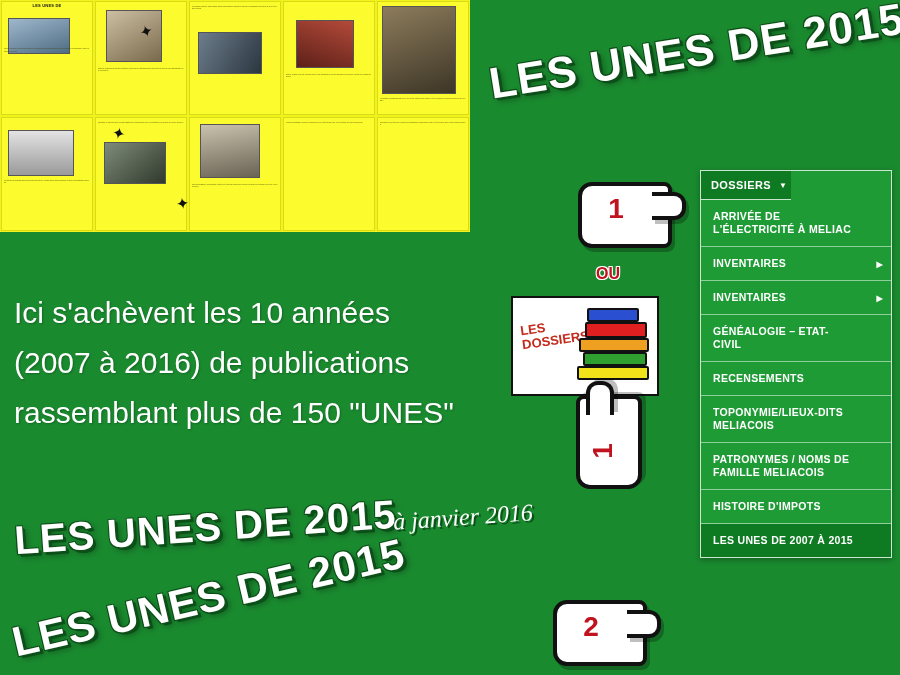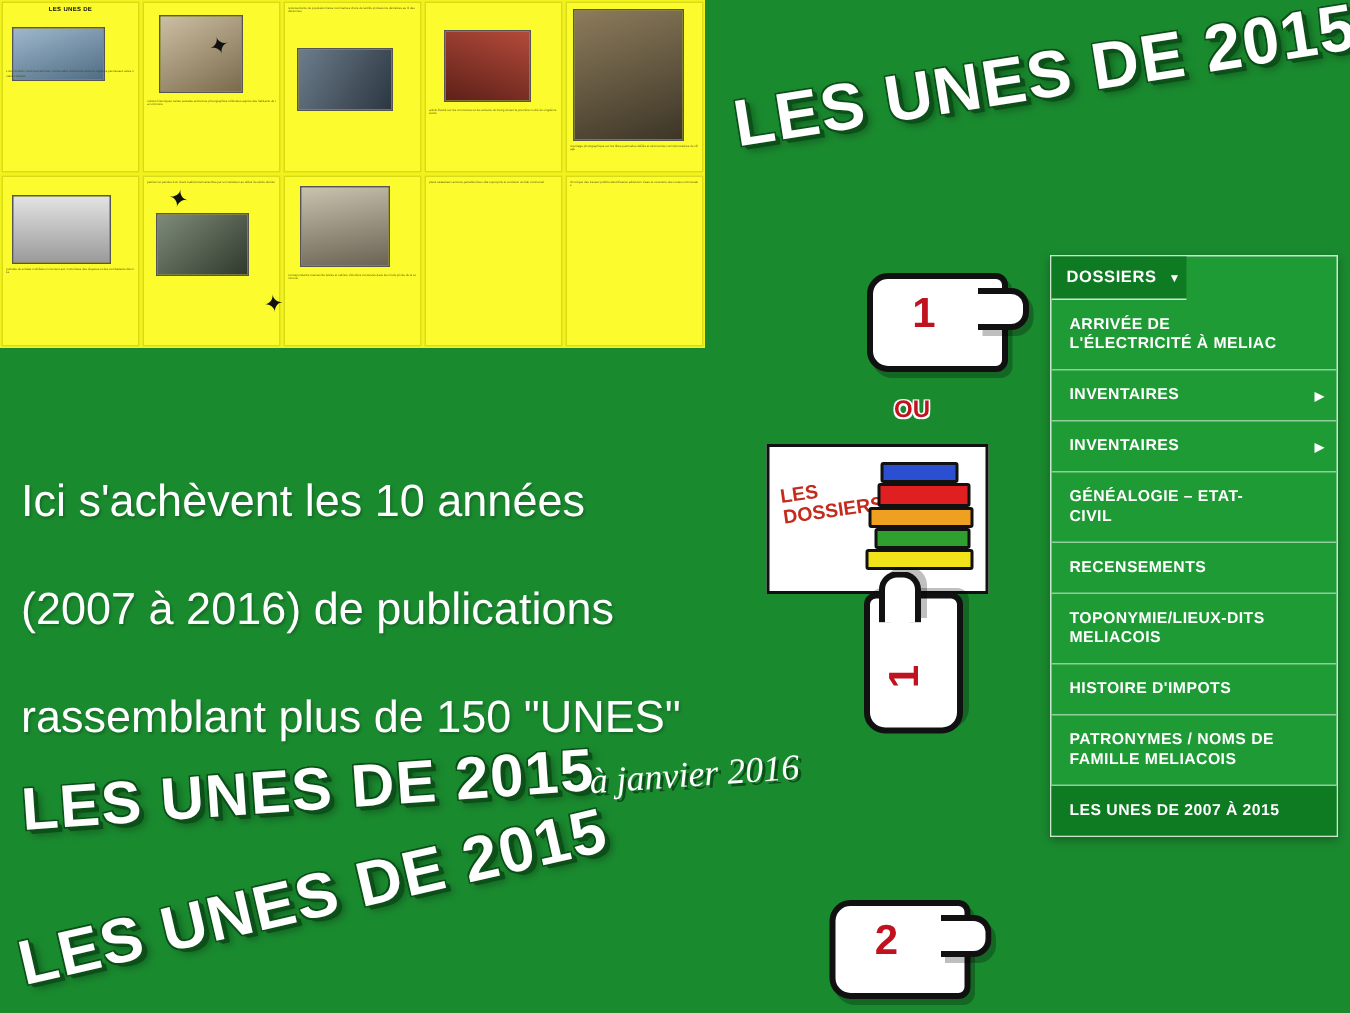--- a/index.html
+++ b/index.html
@@ -70,21 +70,21 @@
     left:8px;top:574px;font-size:42px;transform:rotate(-13deg);
   }
 
   
   .lead{
     position:absolute;left:14px;top:288px;width:520px;color:#ffffff;
     font-size:30px;line-height:50px;font-weight:normal;
     font-family:"Liberation Sans", sans-serif;
     text-shadow:1px 1px 2px rgba(0,0,0,.25);
   }
-  .lead div{white-space:nowrap;margin-top:22px;}
+  .lead div{white-space:nowrap;}
 
   
   .books{
     position:absolute;left:511px;top:296px;width:148px;height:100px;
     background:#ffffff;border:2px solid #111;box-sizing:border-box;overflow:hidden;
   }
   .books .lbl{
     position:absolute;left:8px;top:22px;width:62px;color:#c42b1c;font-weight:bold;
     font-size:13px;line-height:14px;transform:rotate(-8deg);
     font-family:"Liberation Sans", sans-serif;
@@ -265,23 +265,23 @@
     <div class="menu-item">
       <span>GÉNÉALOGIE – ETAT-CIVIL</span>
     </div>
     <div class="menu-item">
       <span>RECENSEMENTS</span>
     </div>
     <div class="menu-item">
       <span>TOPONYMIE/LIEUX-DITS MELIACOIS</span>
     </div>
     <div class="menu-item">
+      <span>PATRONYMES / NOMS DE FAMILLE MELIACOIS</span>
+    </div>
+    <div class="menu-item">
       <span>HISTOIRE D'IMPOTS</span>
-    </div>
-    <div class="menu-item">
-      <span>PATRONYMES / NOMS DE FAMILLE MELIACOIS</span>
     </div>
     <div class="menu-item selected">
       <span>LES UNES DE 2007 À 2015</span>
     </div>
   </div>
 
 </div>
 
 </body></html>

